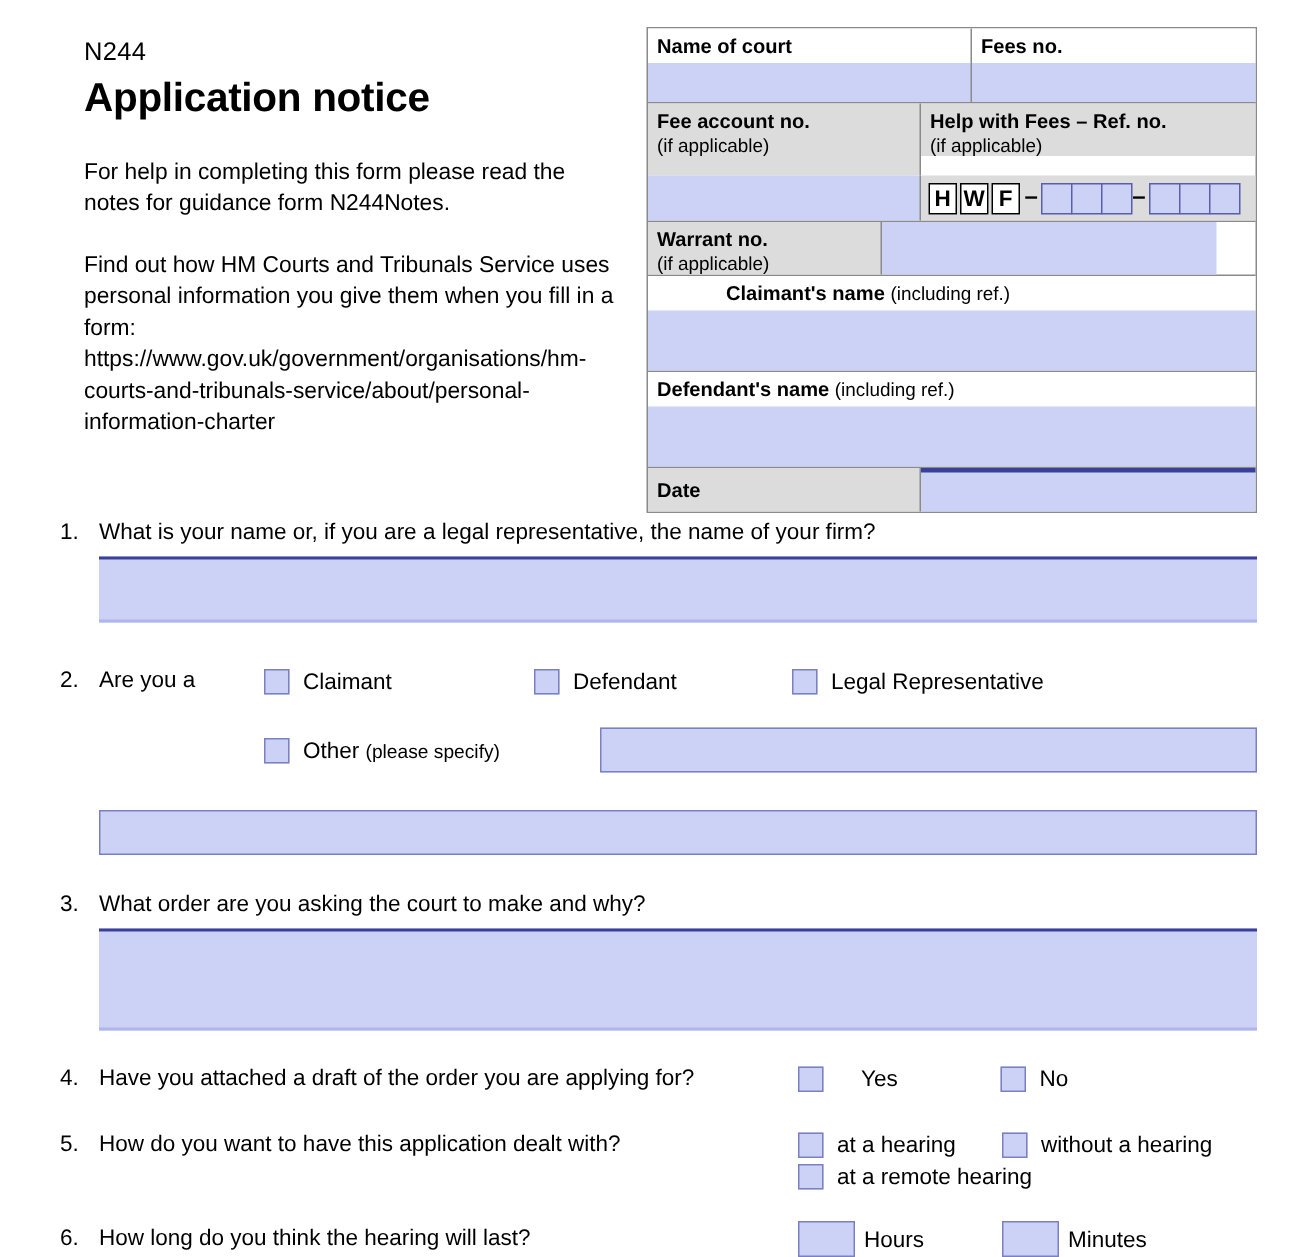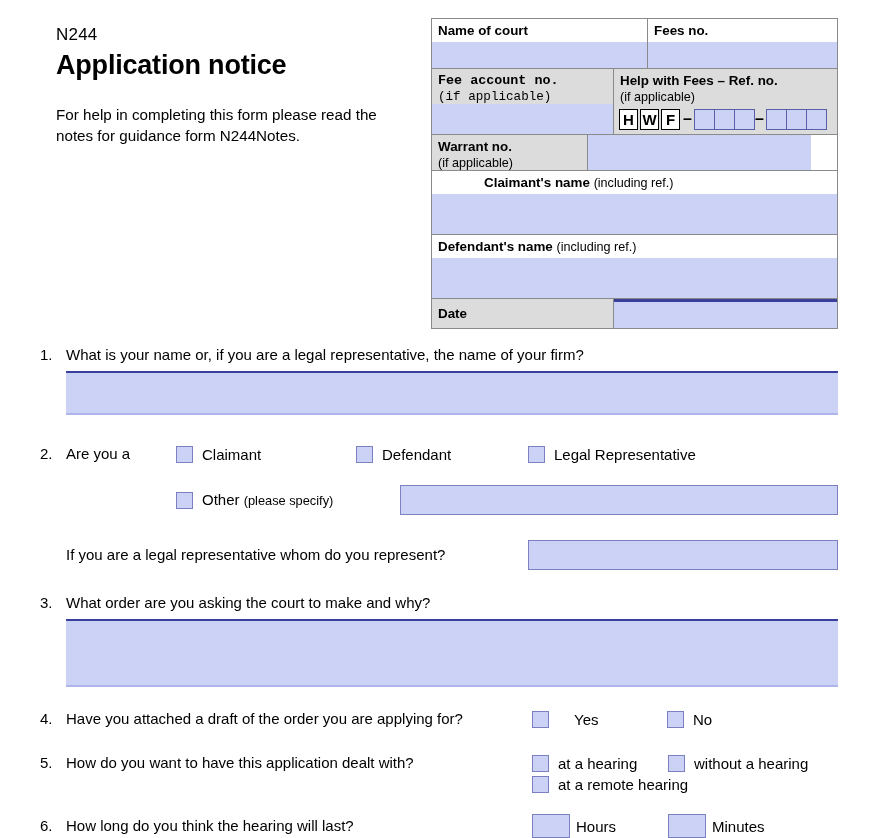--- a/index.html
+++ b/index.html
@@ -197,36 +197,37 @@
 </style>
 </head>
 <body>
 
 <div class="header-zone">
 
   <div class="left-col">
     <div class="form-code">N244</div>
     <div class="form-title">Application notice</div>
     <div class="intro-para">For help in completing this form please read the notes for guidance form N244Notes.</div>
+    <div class="intro-para second">Find out how HM Courts and Tribunals Service uses personal information you give them when you fill in a form: https://www.gov.uk/government/organisations/hm-courts-and-tribunals-service/about/personal-information-charter</div>
   </div>
 
   <div class="court-table">
 
     <div class="ct-row" style="border-bottom:none;">
       <div class="ct-cell ct-div lbl lbl-white" style="width:216px;">Name of court</div>
       <div class="ct-cell lbl lbl-white" style="width:189px;">Fees no.</div>
     </div>
 
     <div class="ct-row">
       <div class="ct-cell ct-div fill-plain" style="width:216px;height:26px;"></div>
       <div class="ct-cell fill-plain" style="width:189px;height:26px;"></div>
     </div>
 
     <div class="ct-row" style="border-bottom:none;">
-      <div class="ct-cell ct-div lbl lbl-grey" style="width:182px;height:35px;font-family:Liberation Mono, monospace;">
+      <div class="ct-cell ct-div lbl lbl-grey" style="width:182px;height:48px;">
         <span>Fee account no.</span><br>
         <span class="sub">(if applicable)</span>
       </div>
       <div class="ct-cell lbl lbl-grey" style="width:223px;height:35px;">
         <span>Help with Fees – Ref. no.</span><br>
         <span class="sub">(if applicable)</span>
       </div>
     </div>
 
     <div class="ct-row">
@@ -315,21 +316,20 @@
     <div style="width:110px;flex:0 0 110px;"></div>
     <div class="cb-item" style="width:224px;flex:0 0 224px;">
       <span class="cb"></span>
       <span class="cb-label"><span>Other</span> <span class="small">(please specify)</span></span>
     </div>
     <div class="box-input" style="height:30px;flex:1 1 auto;"></div>
   </div>
 
   <div class="q-row" style="margin-top:25px;align-items:center;">
     <div class="q-num"></div>
-    <div class="q-text" style="width:462px;flex:0 0 462px;">If you are a legal representative whom do you represent?</div>
     <div class="box-input" style="height:30px;flex:1 1 auto;"></div>
   </div>
 
   <div class="q-row" style="margin-top:23px;">
     <div class="q-num">3.</div>
     <div class="q-text">What order are you asking the court to make and why?</div>
   </div>
   <div class="wide-input" style="height:68px;margin-top:6px;"></div>
 
   <div class="q-row" style="margin-top:22px;align-items:center;">

